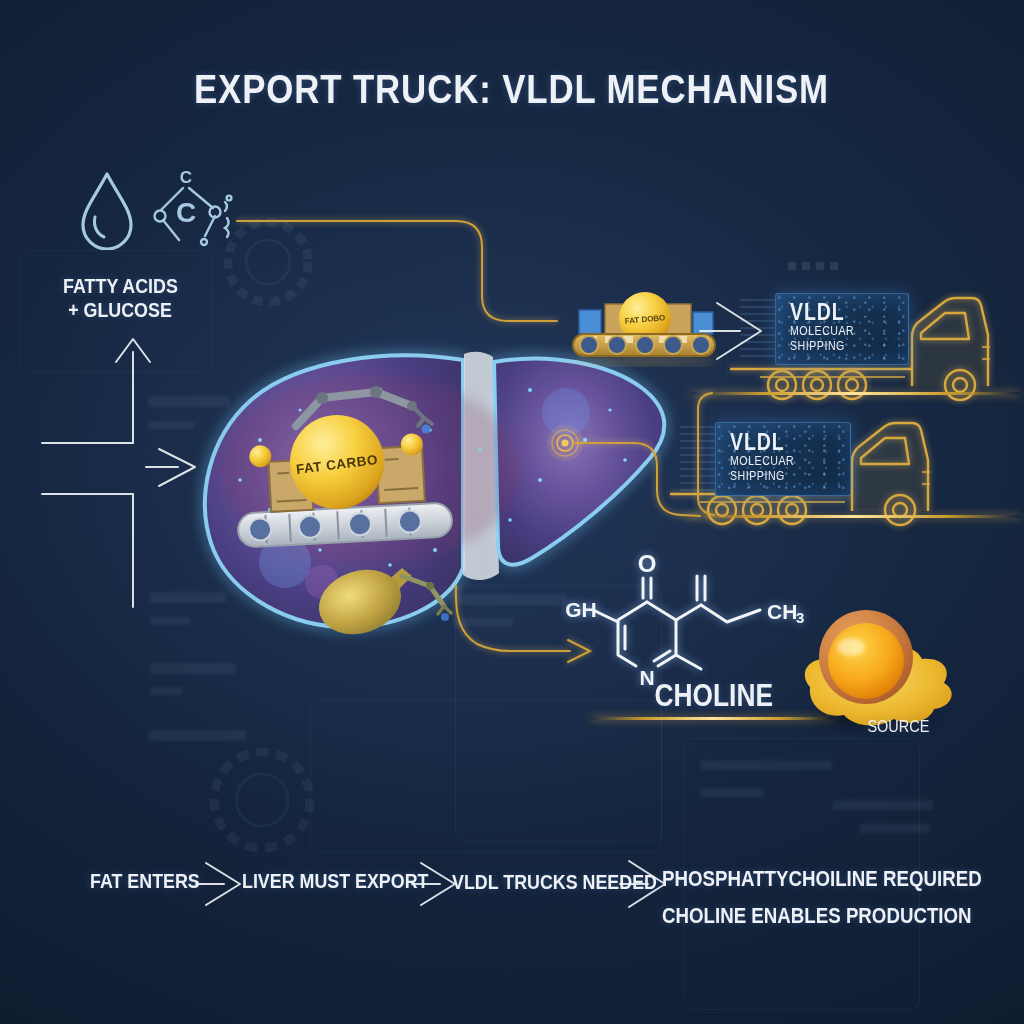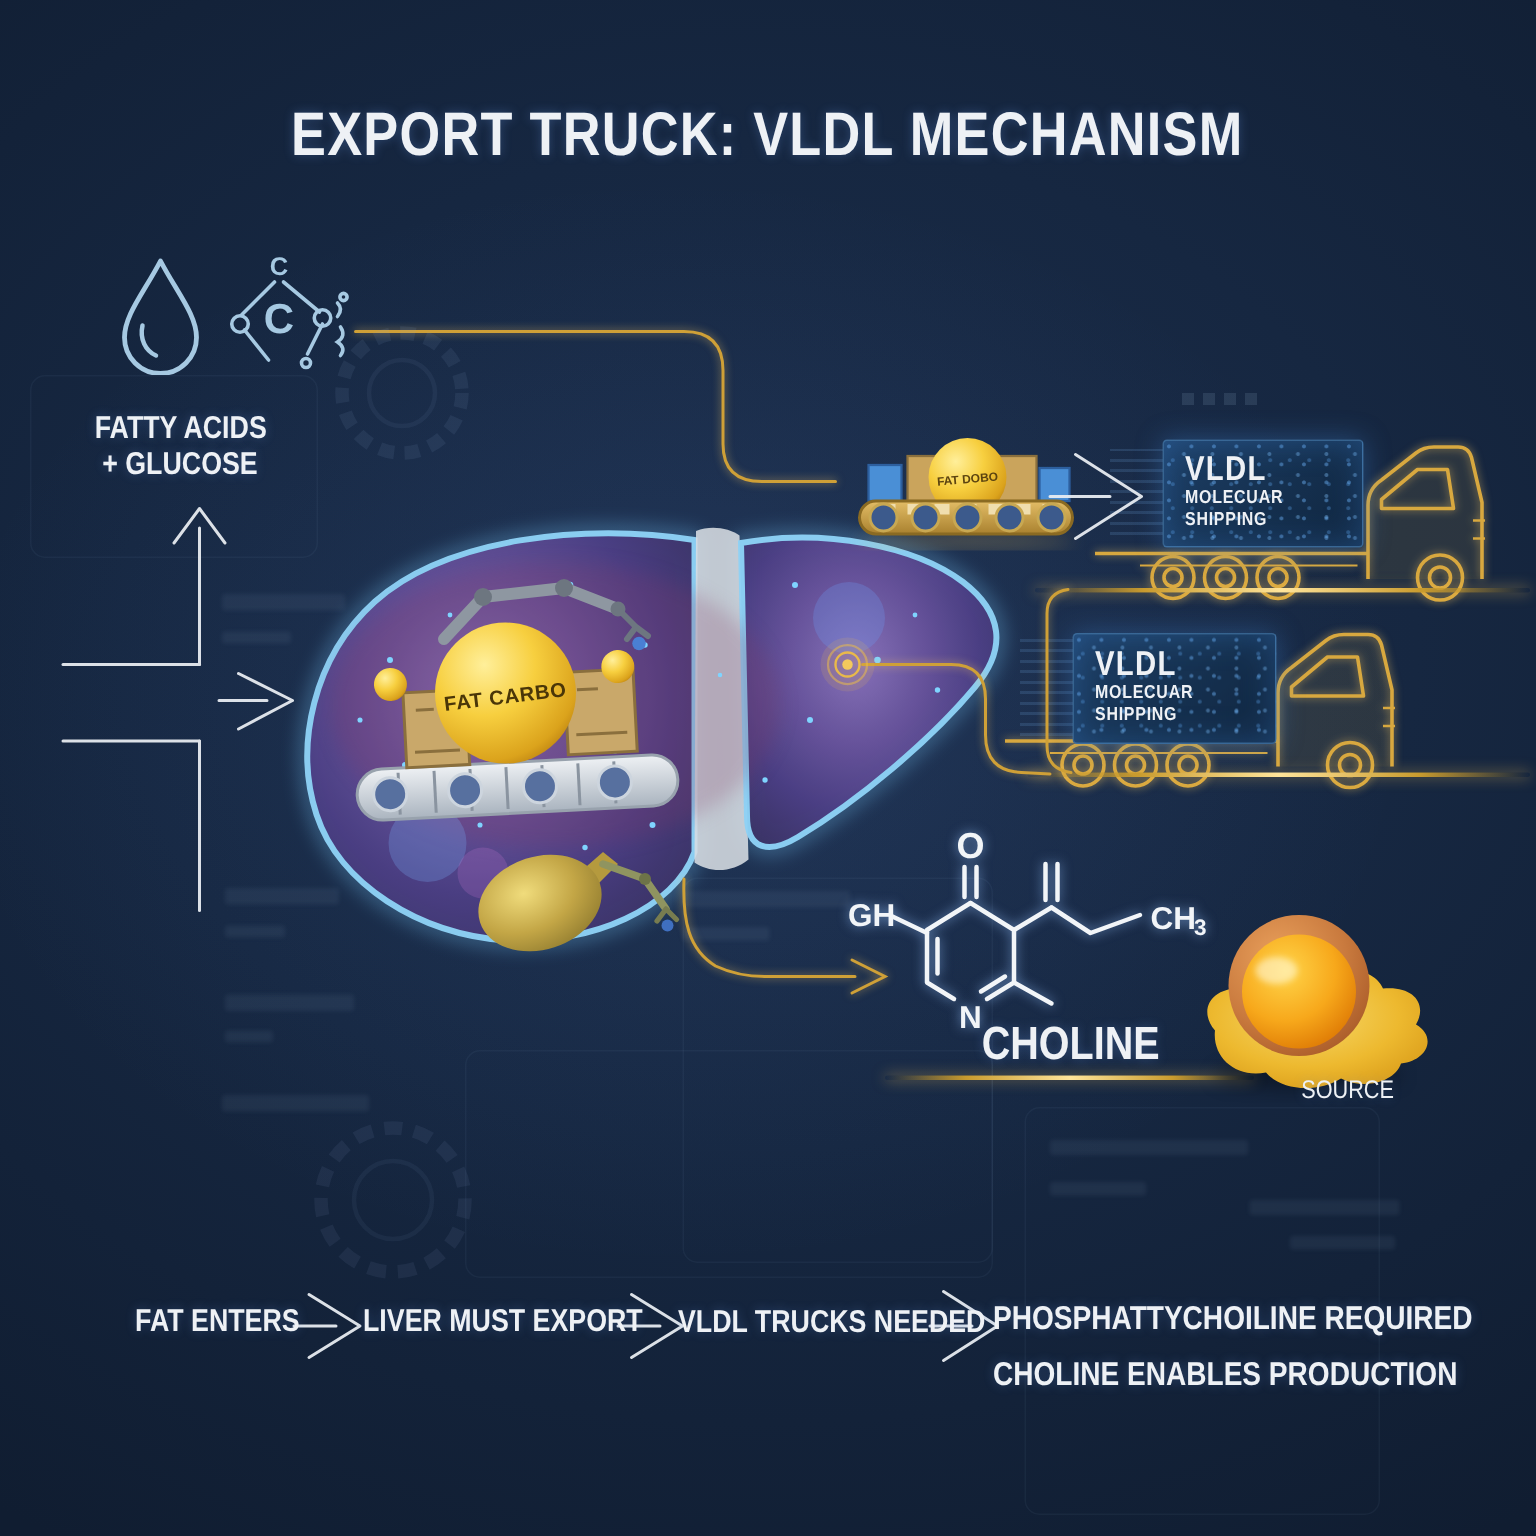--- a/index.html
+++ b/index.html
@@ -23,21 +23,21 @@
     position:absolute;border:1px solid rgba(100,170,235,.45);border-radius:3px;
     background:
       radial-gradient(circle at 22% 30%, rgba(110,180,250,.45) 1px, rgba(0,0,0,0) 1.6px),
       radial-gradient(circle at 70% 62%, rgba(130,195,255,.38) 1px, rgba(0,0,0,0) 1.6px),
       radial-gradient(circle at 45% 80%, rgba(90,160,230,.35) 1px, rgba(0,0,0,0) 1.6px),
       linear-gradient(135deg,#1d3f66 0%,#15304f 55%,#102640 100%);
     background-size:15px 12px,19px 14px,13px 16px,100% 100%;
     box-shadow:0 0 18px rgba(70,140,220,.35), inset 0 0 22px rgba(60,130,210,.35);
   }
   .trailer .t1{font-size:23px;font-weight:bold;letter-spacing:1px;line-height:24px;}
-  .trailer .t2,.trailer .t3{font-size:12.5px;font-weight:bold;letter-spacing:.6px;line-height:15px;}
+  .trailer .t2,.trailer .t3{font-size:12.5px;font-weight:normal;letter-spacing:.6px;line-height:15px;}
   .streaks{position:absolute;width:46px;background:repeating-linear-gradient(180deg, rgba(120,180,240,.30) 0 2px, rgba(0,0,0,0) 2px 7px);opacity:.55;}
   svg{display:block;}
   .gold-glow{filter:drop-shadow(0 0 3px rgba(255,205,100,.6));}
   .white-glow{filter:drop-shadow(0 0 4px rgba(150,195,255,.65));}
   .soft{filter:blur(6px);}
 </style>
 </head>
 <body>
 
 <div class="canvas">

